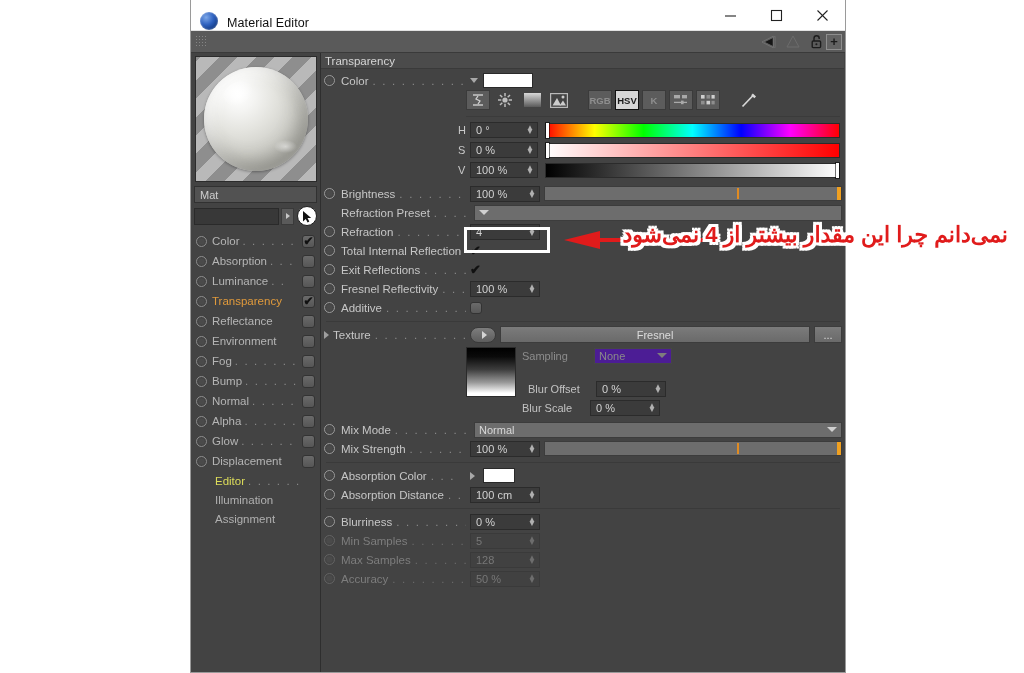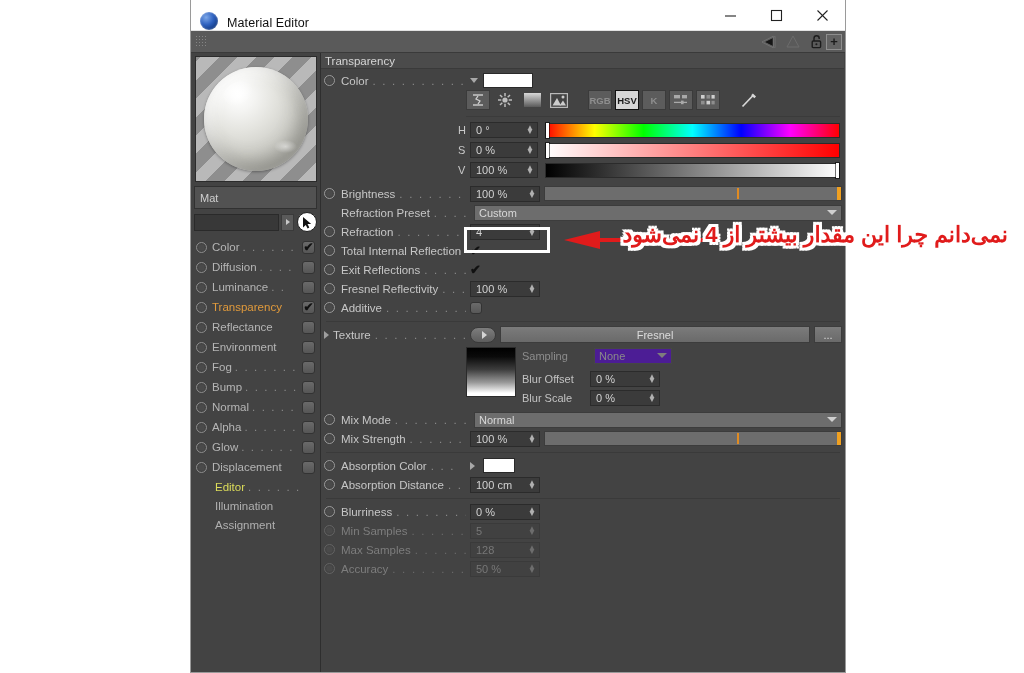--- a/index.html
+++ b/index.html
@@ -99,21 +99,21 @@
     width:30%; height:22%; border-radius:50%;
     background: radial-gradient(ellipse at 45% 40%, rgba(255,255,255,.95), rgba(255,255,255,0) 70%);
     transform: rotate(-22deg);
   }
   .sphere::before {
     content:""; position:absolute; right:10%; bottom:17%;
     width:22%; height:13%; border-radius:50%;
     background: radial-gradient(ellipse at 50% 50%, rgba(255,255,255,.5), rgba(255,255,255,0) 72%);
   }
   .matname {
-    height: 23px; margin: 4px 1px 0;
+    height: 17px; margin: 4px 1px 0;
     background: #525252; border: 1px solid #313131;
     display: flex; align-items: center; padding-left: 5px;
     font-size: 11px; color: #cfcfcf;
   }
   .searchrow { display: flex; margin: 3px 1px 0; align-items: center; gap: 2px; }
   .searchbox {
     flex: 1; height: 17px; background: #383838; border: 1px solid #2a2a2a;
   }
   .srch-arrow {
     width: 13px; height: 17px; background: #5a5a5a; border: 1px solid #3a3a3a;
@@ -403,21 +403,21 @@
           <div class="chan">
             <span class="radio"></span>
             <span class="clabel">Color</span>
             <span class="dots">. . . . . . .</span>
             <span class="cbox">
                 <span class="chk">✔</span>
               </span>
           </div>
           <div class="chan">
             <span class="radio"></span>
-            <span class="clabel">Diffusion</span>
+            <span class="clabel">Absorption</span>
             <span class="dots">. . . .</span>
             <span class="cbox"></span>
           </div>
           <div class="chan">
             <span class="radio"></span>
             <span class="clabel">Luminance</span>
             <span class="dots">. .</span>
             <span class="cbox"></span>
           </div>
           <div class="chan active">
@@ -638,21 +638,20 @@
             </div>
           </div>
 
           <div class="row">
             <div class="lblwrap indent">
               <span class="lbl">Refraction Preset</span>
               <span class="dots">. . . . . .</span>
             </div>
             <div class="ctrl-area">
               <div class="combo">
-                <span class="cv">Custom</span>
                 <span class="carat"></span>
               </div>
             </div>
           </div>
 
           <div class="row">
             <div class="lblwrap">
               <span class="radio"></span>
               <span class="lbl">Refraction</span>
               <span class="dots">. . . . . . . . . .</span>
@@ -738,21 +737,21 @@
           <div class="texblock">
             <div class="texthumb"></div>
             <div class="texfields">
               <div class="texrow">
                 <span class="tl dim">Sampling</span>
                 <div class="combo small">
                   <span class="cv">None</span>
                   <span class="carat"></span>
                 </div>
               </div>
-              <div class="texrow" style="margin-top:6px;">
+              <div class="texrow" style="margin-top:16px;justify-content:center;">
                 <span class="tl">Blur Offset</span>
                 <div class="numfield nf-w70">
                   <span>0 %</span>
                   <span class="spin">
                       <span>▲</span>
                       <span>▼</span>
                     </span>
                 </div>
               </div>
               <div class="texrow" style="margin-top:2px;">

